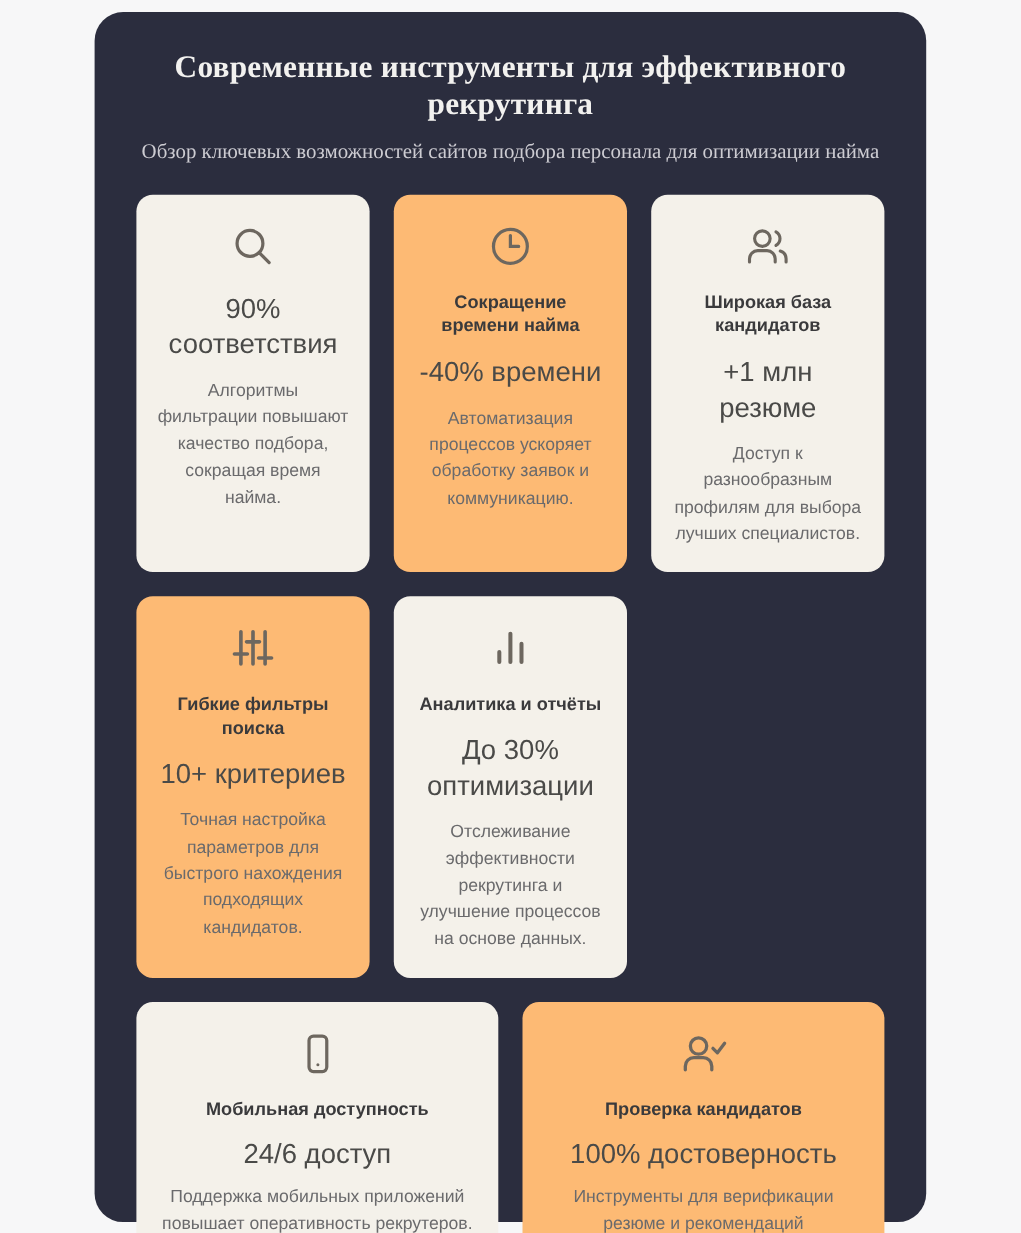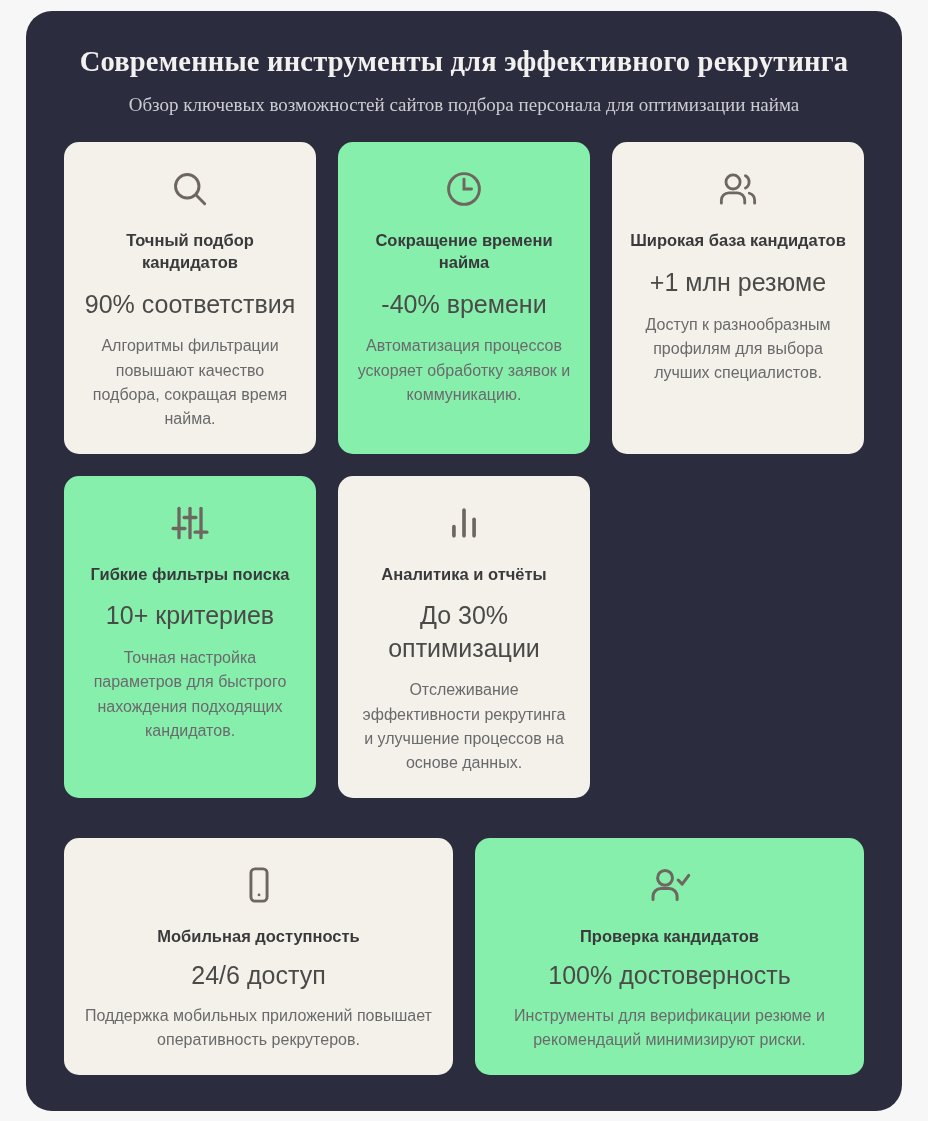--- a/index.html
+++ b/index.html
@@ -11,21 +11,21 @@
     font-family: "Liberation Sans", sans-serif;
   }
 
   body {
     display: flex;
     align-items: center;
     justify-content: center;
   }
 
   .panel {
-    width: 876px;
+    width: 756px;
     height: 1100px;
     background: #2b2d3e;
     border-radius: 26px;
     padding: 34px 38px 36px 38px;
     display: flex;
     flex-direction: column;
   }
 
   
   .header { text-align: center; margin-bottom: 26px; }
@@ -59,21 +59,21 @@
   .card {
     border-radius: 15px;
     padding: 24px 18px 22px 18px;
     display: flex;
     flex-direction: column;
     align-items: center;
     text-align: center;
   }
 
   .card.tint-light { background: #f4f1ea; }
-  .card.tint-warm  { background: #86efac; }
+  .card.tint-warm  { background: #fdba74; }
 
   .icon-wrap {
     height: 46px;
     display: flex;
     align-items: center;
     justify-content: center;
     margin-bottom: 18px;
   }
 
   .icon-wrap svg { display: block; }
@@ -122,21 +122,20 @@
 
   <div class="grid">
 
     <div class="card tint-light">
       <div class="icon-wrap">
         <svg width="44" height="44" viewBox="0 0 24 24" fill="none" stroke="#6d675f" stroke-width="1.6" stroke-linecap="round">
           <circle cx="10.5" cy="10.5" r="6.4"></circle>
           <line x1="15.3" y1="15.3" x2="20" y2="20"></line>
         </svg>
       </div>
-      <div class="card-title">Точный подбор кандидатов</div>
       <div class="card-stat">90% соответствия</div>
       <div class="card-desc">Алгоритмы фильтрации повышают качество подбора, сокращая время найма.</div>
     </div>
 
     <div class="card tint-warm">
       <div class="icon-wrap">
         <svg width="44" height="44" viewBox="0 0 24 24" fill="none" stroke="#6d675f" stroke-width="1.6" stroke-linecap="round">
           <circle cx="12" cy="12" r="8.4"></circle>
           <polyline points="12,6.6 12,12 16.1,12"></polyline>
         </svg>

